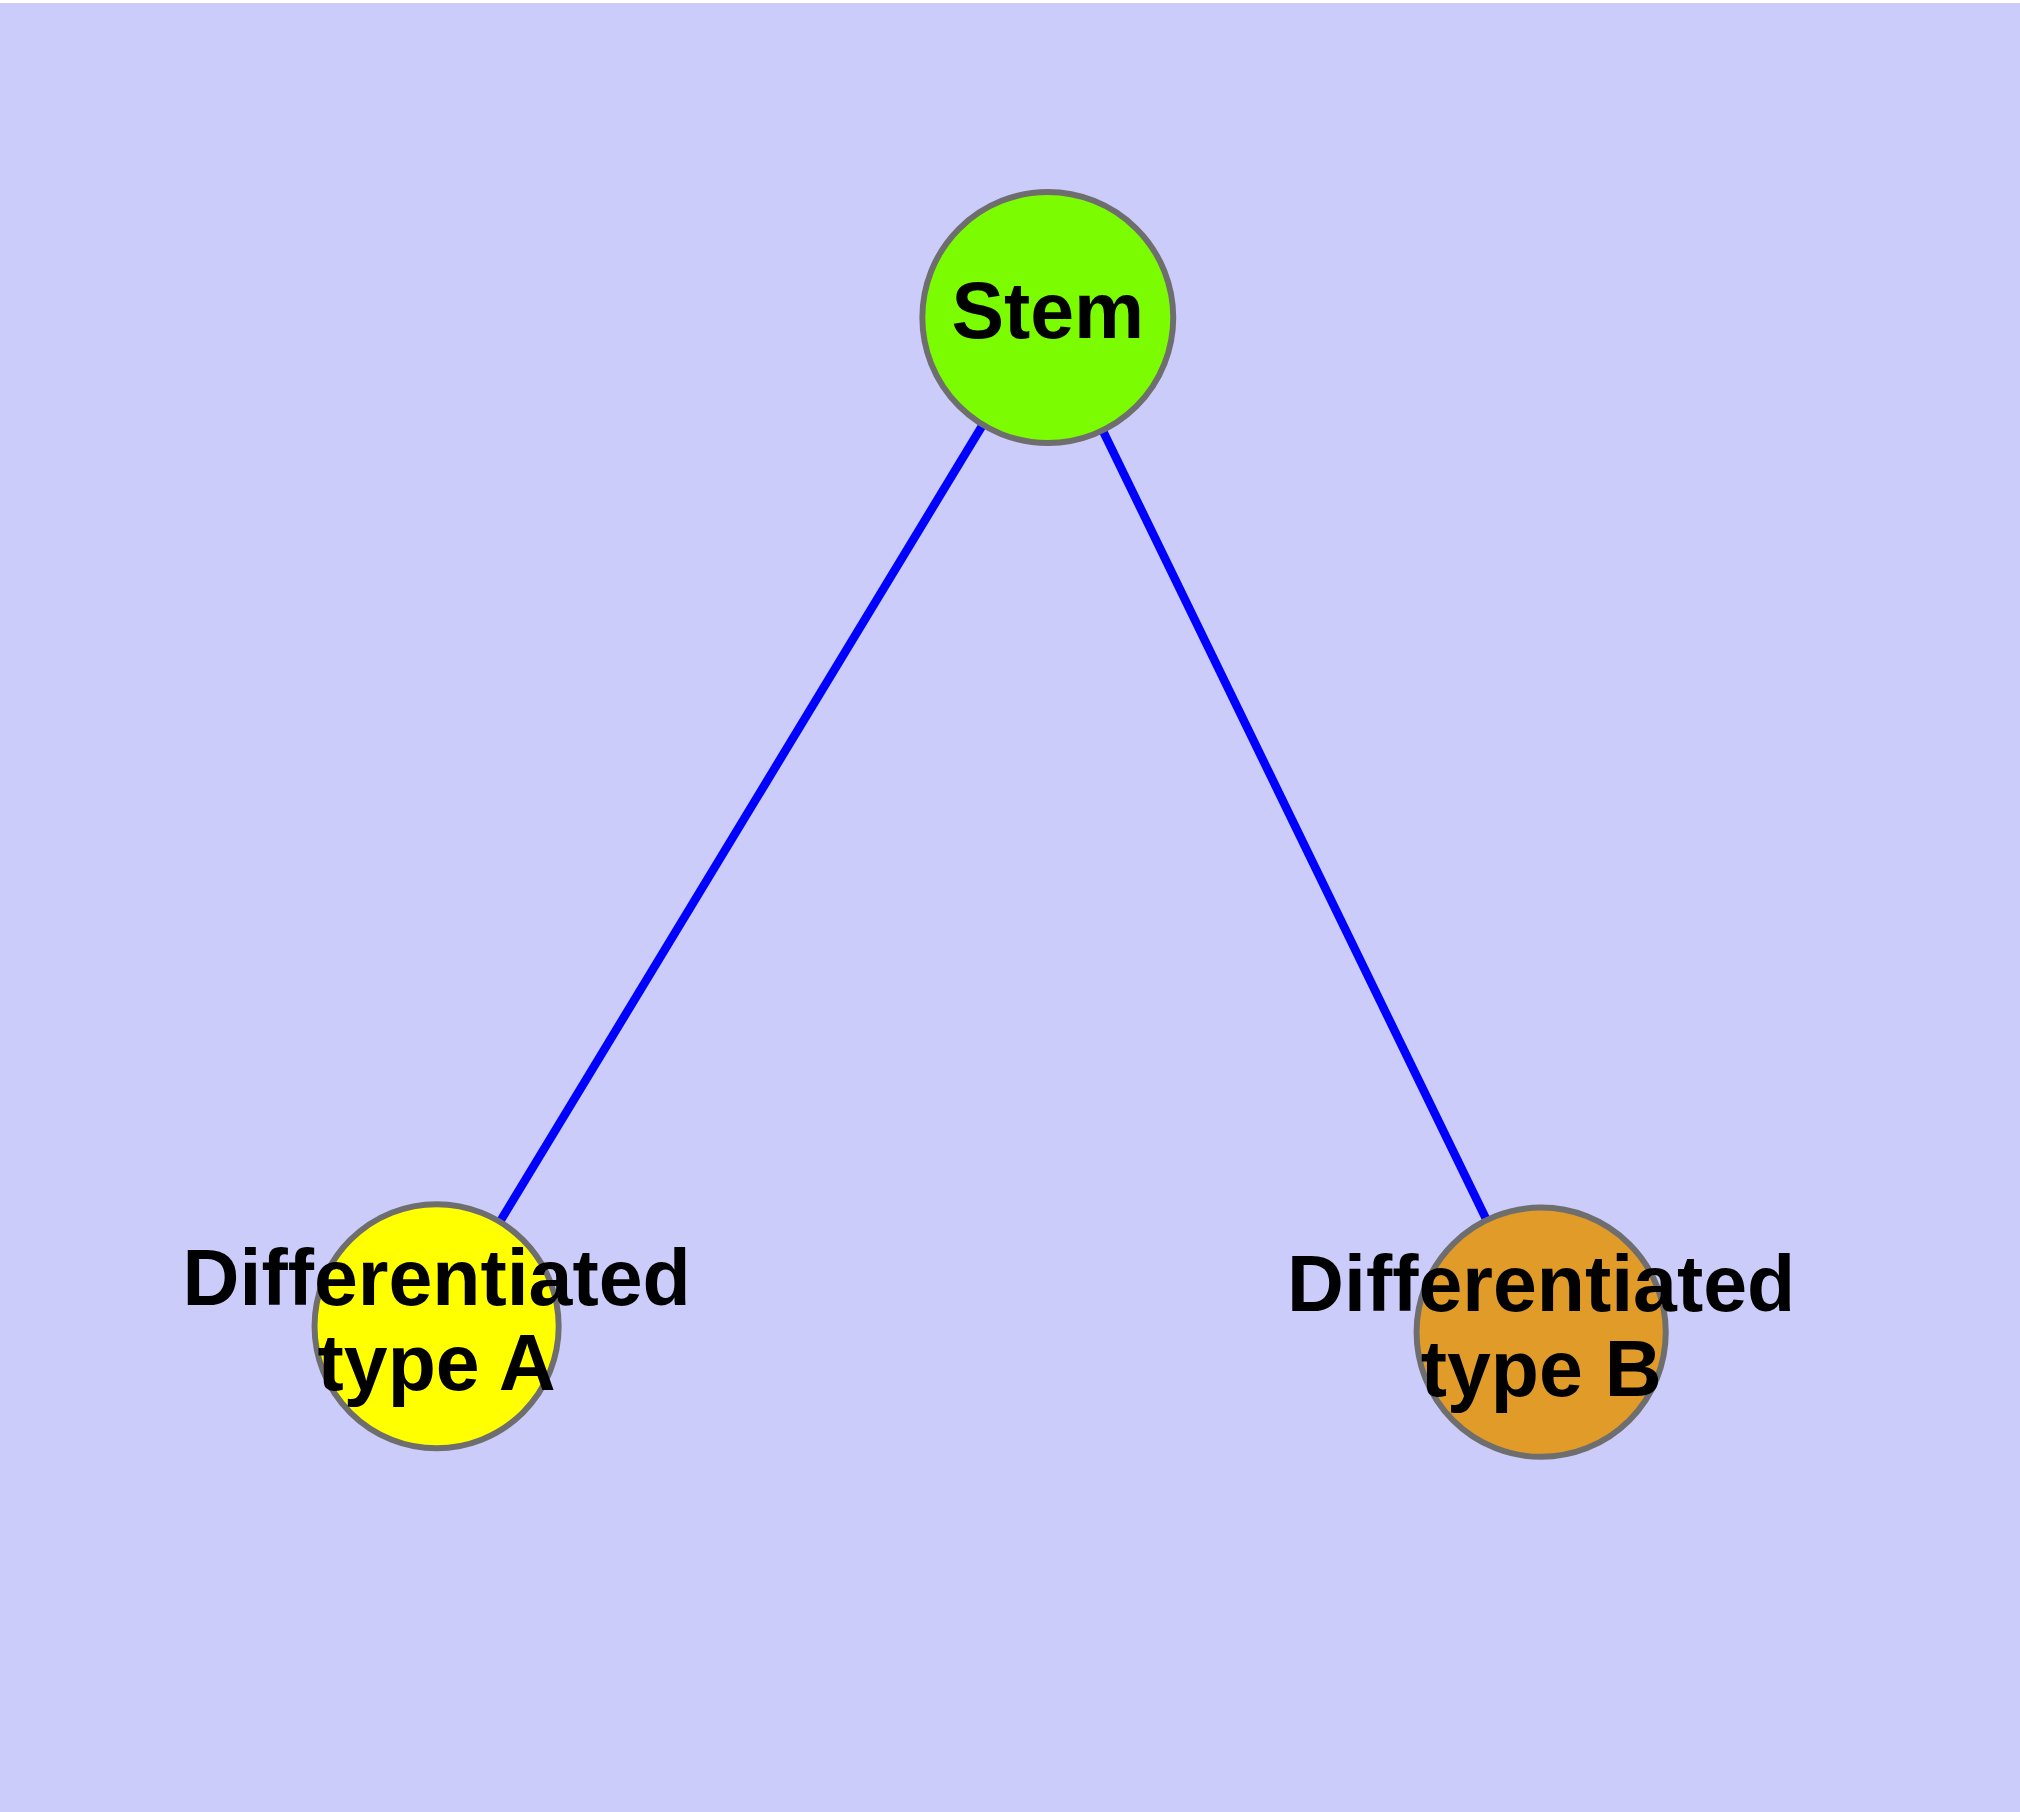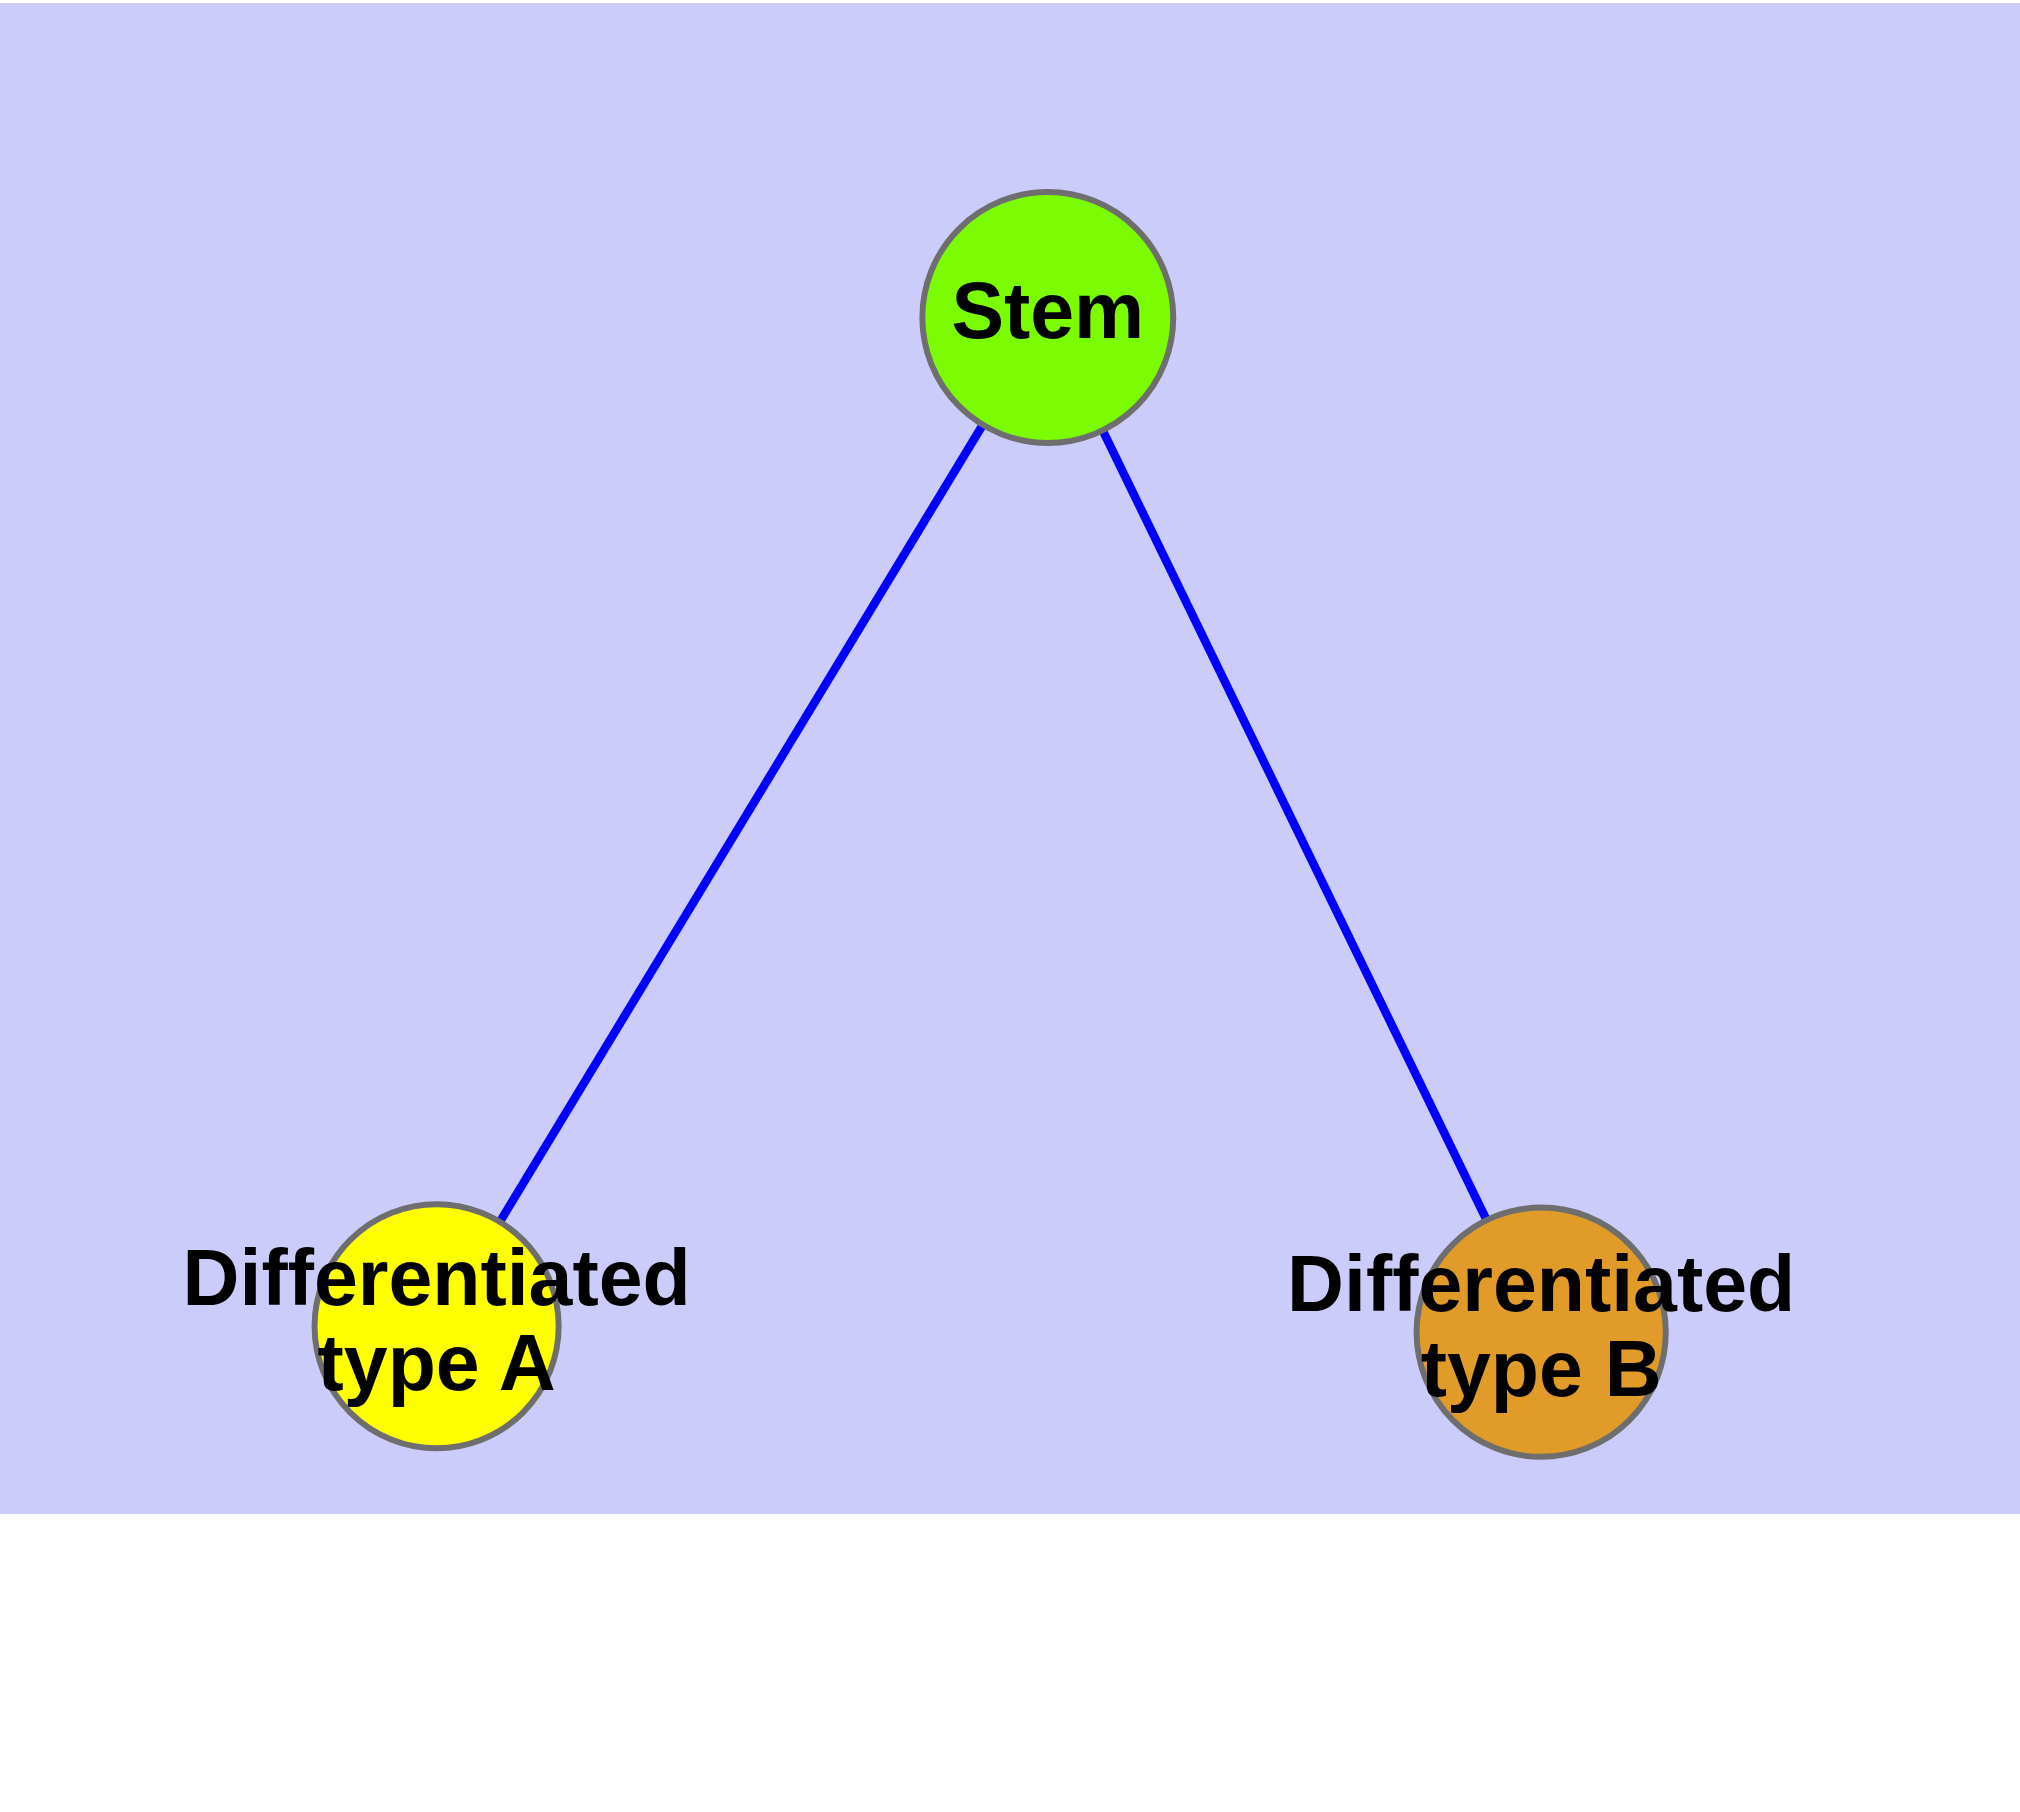--- a/index.html
+++ b/index.html
@@ -14,21 +14,21 @@
     height: 1812px;
     background: #ffffff;
     overflow: hidden;
     font-family: "Liberation Sans", sans-serif;
   }
   #plot-area {
     position: absolute;
     left: 0;
     top: 3.4px;
     width: 2021px;
-    height: 1511px;
+    height: 1809px;
     background: #ccccfa;
   }
   #graph-svg {
     position: absolute;
     left: 0;
     top: 0;
     width: 2021px;
     height: 1809px;
     display: block;
   }

